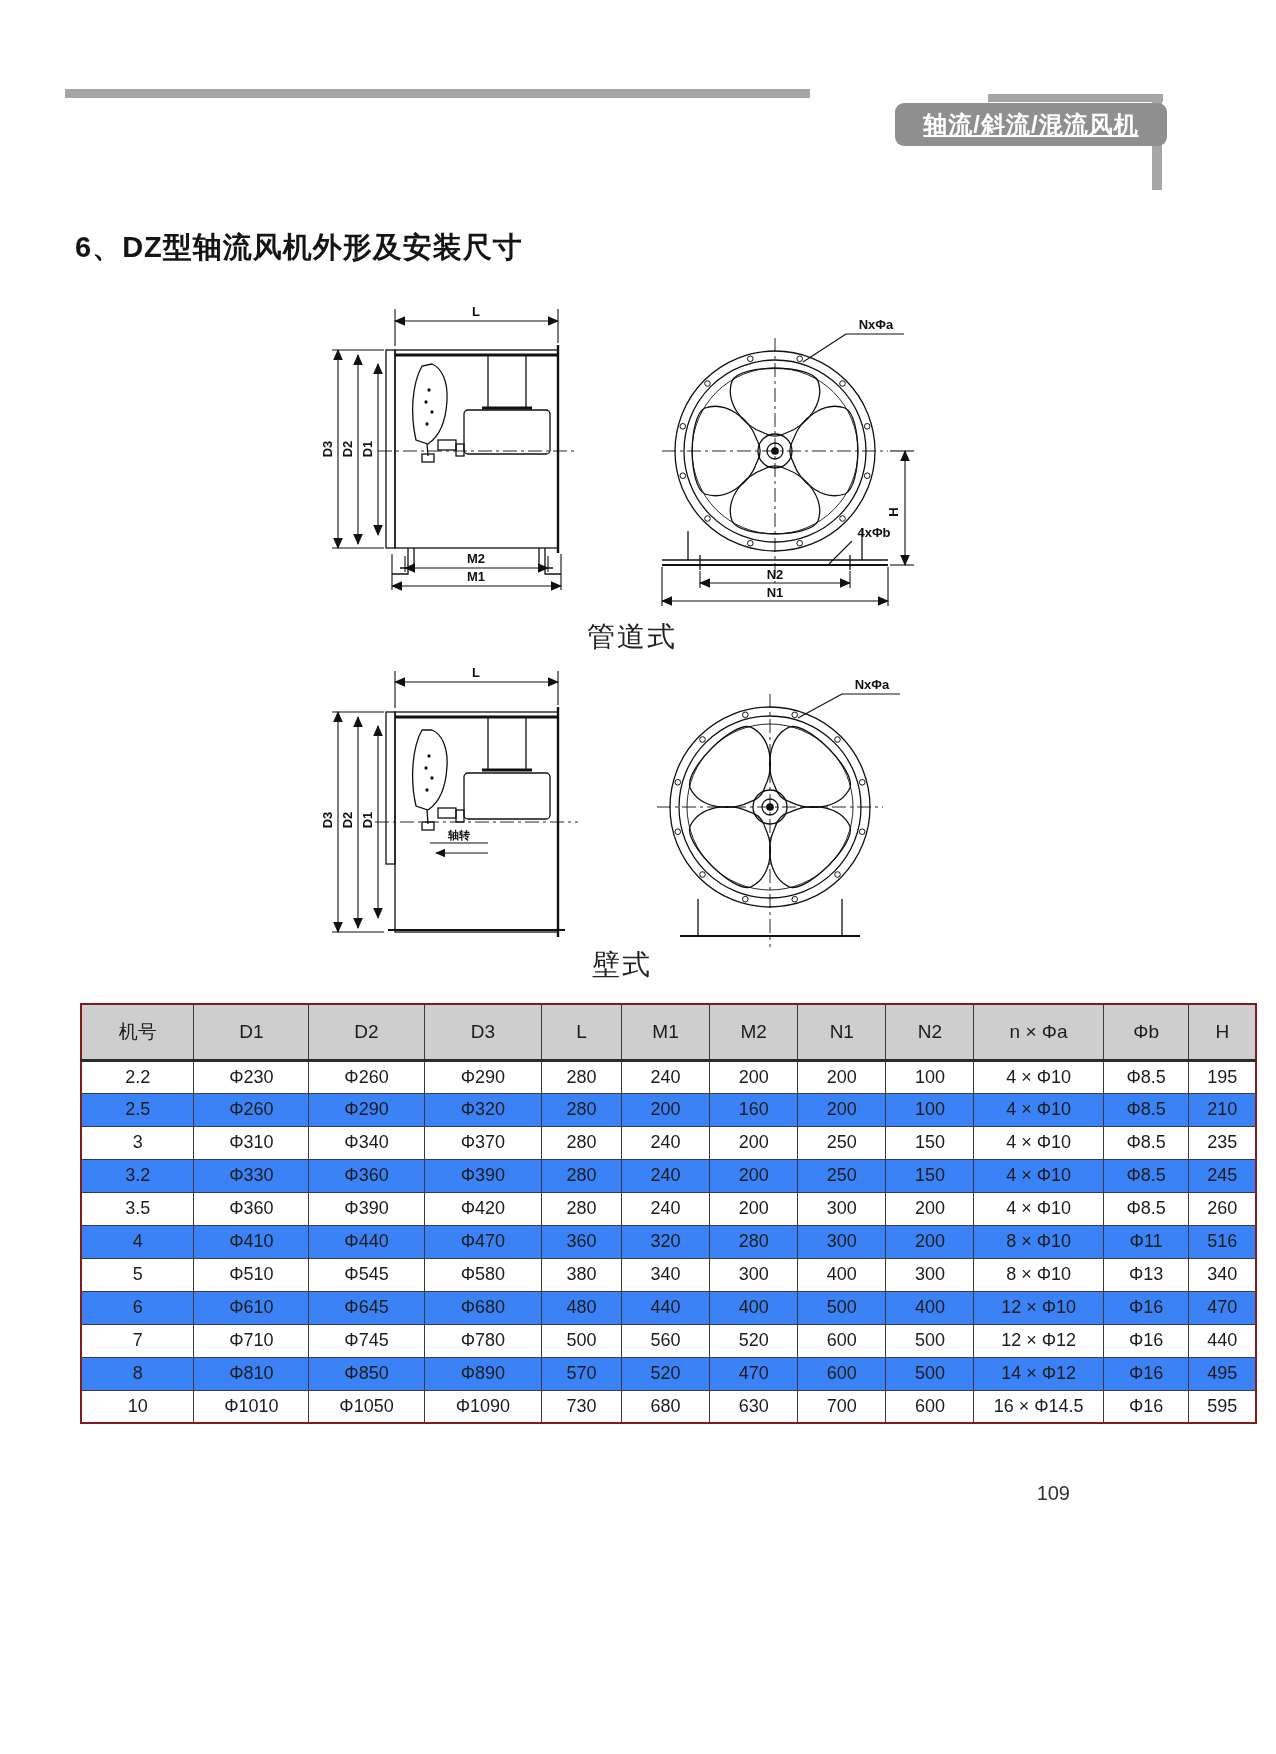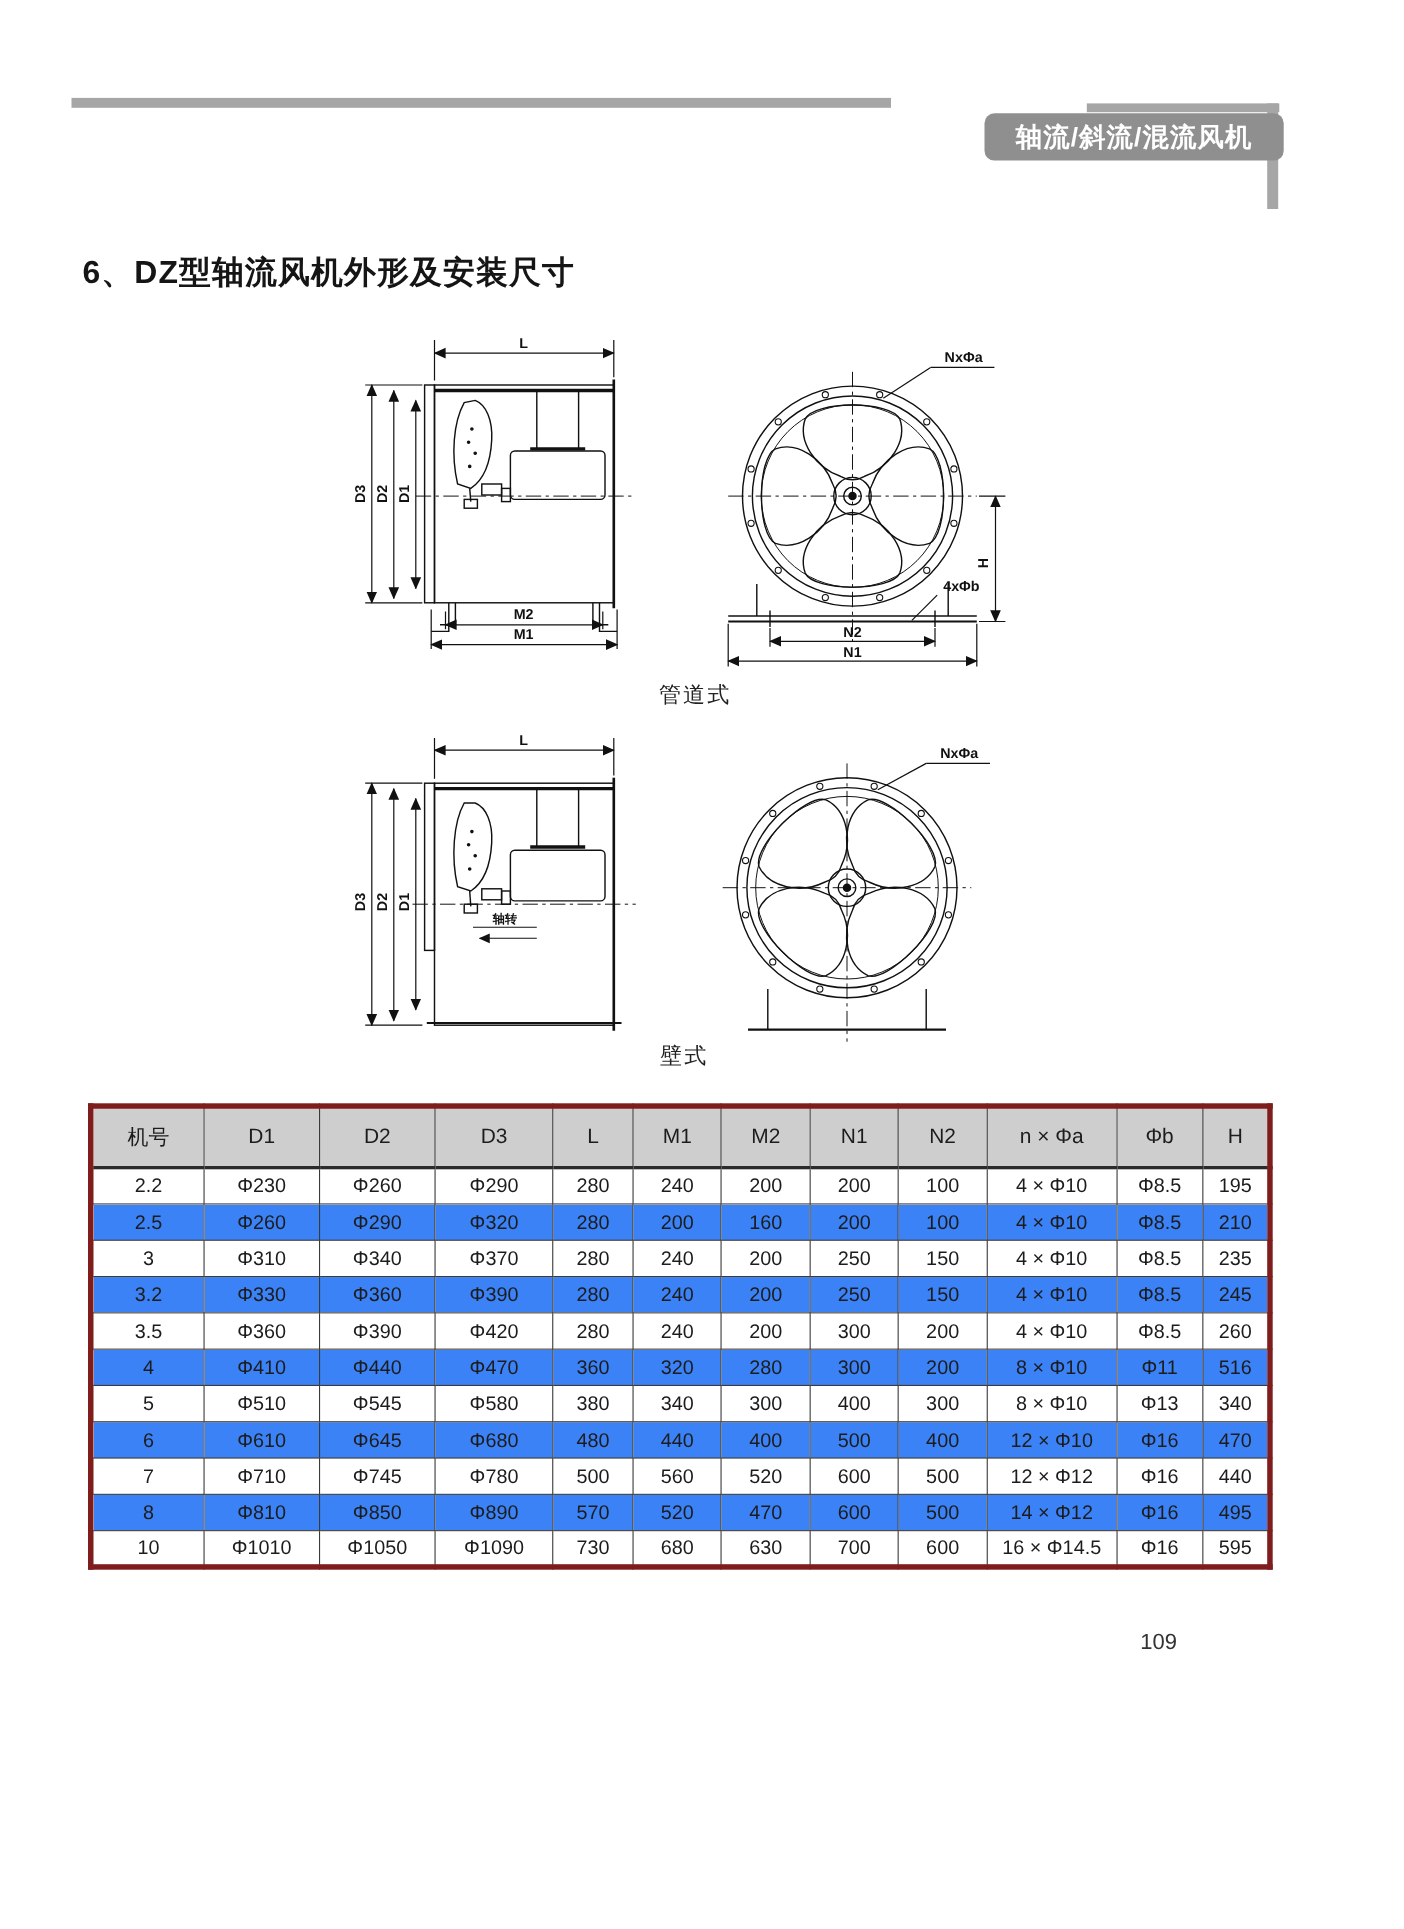--- a/index.html
+++ b/index.html
@@ -5,36 +5,36 @@
   * { margin:0; padding:0; box-sizing:border-box; }
   body { background:#ffffff; font-family:"Liberation Sans", sans-serif; }
   #page { position:relative; width:1276px; height:1754px; background:#fff; overflow:hidden; }
 
   
   .rule-left   { position:absolute; left:65px;  top:89px;  width:745px; height:9px;  background:#a6a6a6; }
   .rule-top    { position:absolute; left:988px; top:94px;  width:175px; height:8px;  background:#a6a6a6; }
   .rule-right  { position:absolute; left:1152px;top:94px;  width:10px;  height:96px; background:#a6a6a6; }
   .banner      { position:absolute; left:895px; top:103px; width:272px; height:43px; background:#8f8f8f;
                  border-radius:9px; color:#ffffff; font-size:24px; font-weight:bold;
-                 display:flex; align-items:center; justify-content:center; letter-spacing:1px; }
+                 display:flex; align-items:center; justify-content:center; letter-spacing:1px;text-decoration:underline; }
 
   .title { position:absolute; left:75px; top:228px; font-size:29px; font-weight:bold; color:#151515; letter-spacing:1px; }
 
   .fig   { position:absolute; }
   .fig svg { display:block; }
   svg text { font-family:"Liberation Sans", sans-serif; fill:#111; }
-  .caption { position:absolute; width:180px; text-align:center; font-size:20px; color:#222; letter-spacing:2px; }
+  .caption { position:absolute; width:180px; text-align:center; font-size:28px; color:#222; letter-spacing:2px; }
   .cap-duct { left:542px; top:618px; }
   .cap-wall { left:532px; top:946px;font-family:Liberation Serif, serif; }
 
   .pageno { position:absolute; left:1010px; top:1482px; width:60px; text-align:right; font-size:20px; color:#333; }
 
   
-  table.dims { position:absolute; left:80px; top:1003px; width:1077px; border-collapse:collapse;
-               table-layout:fixed; border:5px solid #7f1d1d; }
+  table.dims { position:absolute; left:80px; top:1003px; width:1177px; border-collapse:collapse;
+               table-layout:fixed; border:2px solid #7f1d1d; }
   table.dims th, table.dims td { border:1.5px solid #3a3a3a; text-align:center; vertical-align:middle;
                color:#1c1c1c; overflow:hidden; white-space:nowrap; }
   table.dims th { height:56px; background:#cecece; font-size:19px; font-weight:normal; border-bottom:3px solid #2b2b2b; }
   table.dims td { height:33px; font-size:18px; background:#ffffff; }
   table.dims tr.shade td { background:#3b82f6; }
 </style>
 </head>
 <body>
 
 <div id="page">

